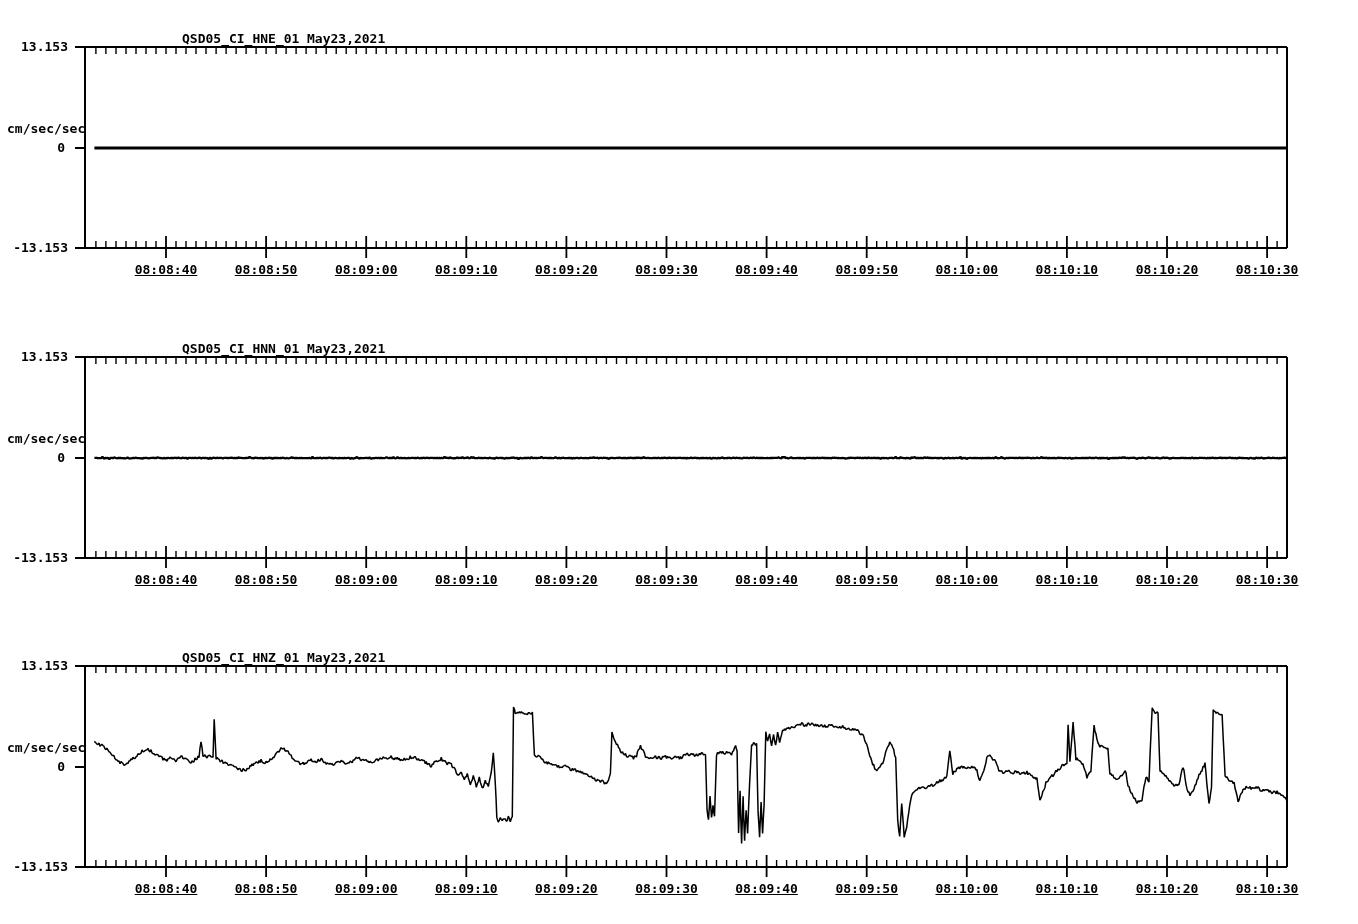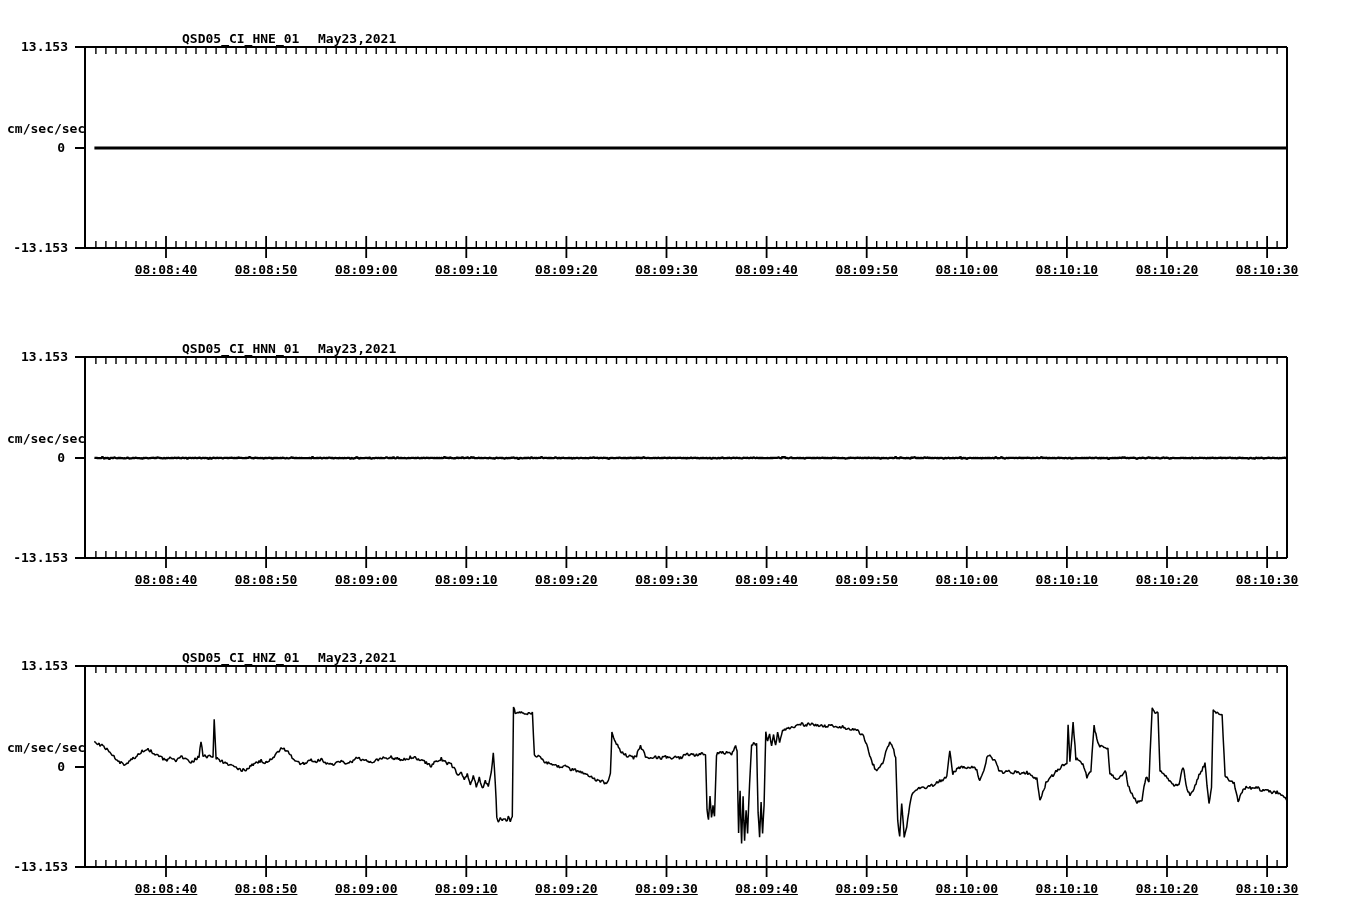--- a/index.html
+++ b/index.html
@@ -1,21 +1,21 @@
 <!DOCTYPE html>
 <html><head>
 <meta charset="utf-8">
 <style>
   html,body{margin:0;padding:0;background:#ffffff;}
   #screen{position:relative;width:1358px;height:924px;background:#ffffff;overflow:hidden;
           font-family:"DejaVu Sans Mono",monospace;}
   #chart-svg{position:absolute;left:0;top:0;}
   .lab{position:absolute;font:bold 13px/14px "DejaVu Sans Mono",monospace;color:#000;white-space:pre;}
   .title-station{left:182px;}
-  .title-date{left:318px;}
+  .title-date{left:307px;}
   .ymax,.ymin{left:-12px;width:80px;text-align:right;}
   .units{left:7px;}
   .zero{left:5px;width:60px;text-align:right;}
   .xlab{width:80px;text-align:center;text-decoration:underline;}
 </style>
 </head>
 <body>
 
 <div id="screen">
   <svg id="chart-svg" width="1358" height="924">

